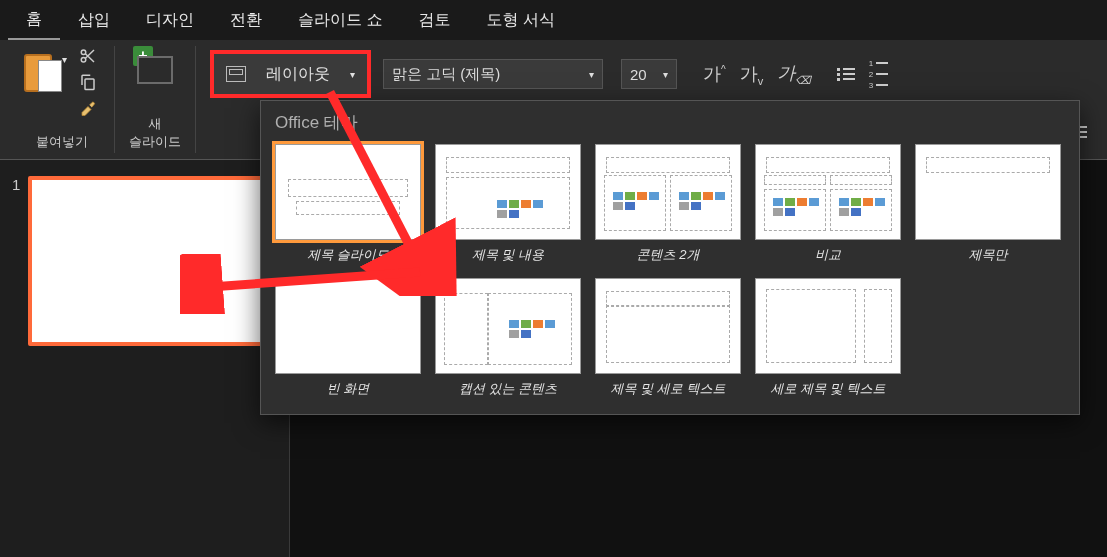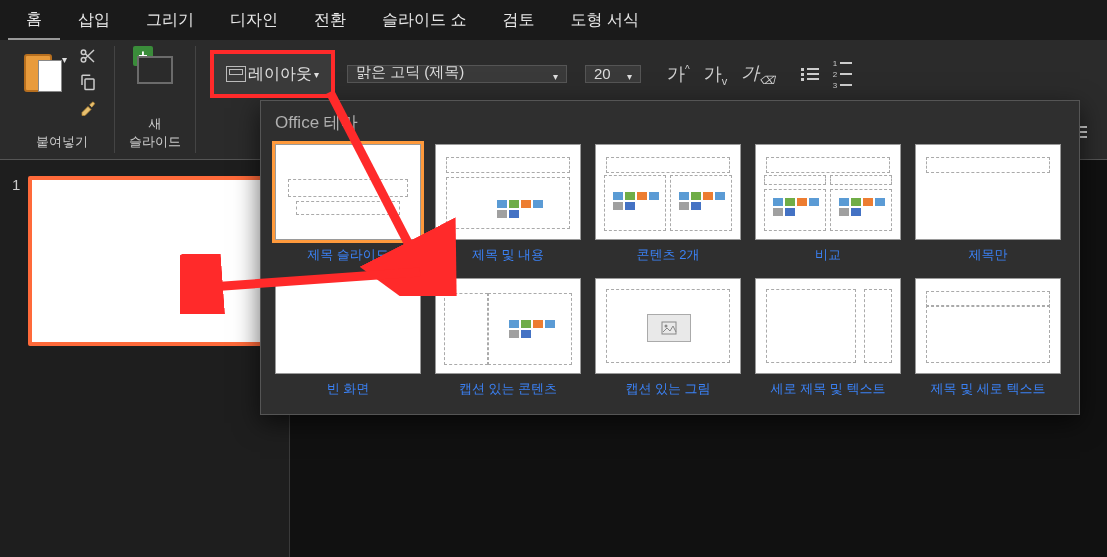--- a/index.html
+++ b/index.html
@@ -130,21 +130,21 @@
       color: #fff;
       font-weight: bold;
       display: flex; align-items: center; justify-content: center;
       border-radius: 2px;
     }
     
     
     .layout-button {
       display: flex;
       align-items: center;
-      gap: 2px;
+      gap: 20px;
       padding: 20px 12px;
       background: #3a3a3a;
       border: 4px solid #ff2a2a;
       cursor: pointer;
       height: 38px;
       position: relative;
       z-index: 5;
     }
     .layout-icon-shape {
       width: 20px; height: 16px;
@@ -156,24 +156,24 @@
       position: absolute;
       left: 2px; right: 2px; top: 2px;
       height: 4px;
       border: 1px solid #bbb;
     }
     .chevron { font-size: 10px; }
     
     
     .font-select {
       display: flex;
-      align-items: flex-end;
+      align-items: center;
       background: #3a3a3a;
       border: 1px solid #555;
-      height: 18px;
+      height: 30px;
       padding: 0 8px;
       color: #ddd;
       font-size: 15px;
     }
     .font-name { width: 220px; }
     .font-size { width: 56px; margin-left: 6px; }
     
     .format-icons {
       display: flex;
       gap: 14px;
@@ -272,22 +272,23 @@
     }
     .layout-preview {
       width: 146px;
       height: 96px;
       background: #fff;
       position: relative;
       border: 1px solid #9a9a9a;
     }
     .layout-label {
       font-size: 13px;
-      color: #3b82f6;
+      color: #e5e5e5;
       text-align: center;
+      font-style: italic;
     }
     
     
     .ph {
       position: absolute;
       border: 1px dashed #aaa;
     }
     .ph.title { left: 10px; right: 10px; top: 12px; height: 16px; }
     .ph.title-center { left: 12px; right: 12px; top: 34px; height: 18px; }
     .ph.subtitle { left: 20px; right: 20px; top: 56px; height: 14px; }
@@ -332,21 +333,20 @@
       top: 124px;
       cursor: pointer;
     }
   </style>
 </head>
 <body>
 
 <div class="ribbon-tabs">
   <div class="ribbon-tab active">홈</div>
   <div class="ribbon-tab">삽입</div>
-  <div class="ribbon-tab">그리기</div>
   <div class="ribbon-tab">디자인</div>
   <div class="ribbon-tab">전환</div>
   <div class="ribbon-tab">슬라이드 쇼</div>
   <div class="ribbon-tab">검토</div>
   <div class="ribbon-tab">도형 서식</div>
 </div>
 
 <div class="ribbon-toolbar">
 
   <div class="ribbon-group">
@@ -578,49 +578,35 @@
               <div class="ci"></div>
               <div class="ci"></div>
               <div class="ci"></div>
               <div class="ci"></div>
             </div>
           </div>
       </div>
       <div class="layout-label">캡션 있는 콘텐츠</div>
     </div>
 
-    <div class="layout-item">
-      <div class="layout-preview">
-        <div class="ph" style="left:10px; right:10px; top:10px; bottom:10px;">
-          <div style="position:absolute; left:40px; top:24px; width:44px; height:28px; background:#e9e9e9; border:1px solid #aaa; display:flex; align-items:center; justify-content:center;">
-            <svg width="16" height="14">
-                <rect x="1" y="1" width="14" height="12" fill="none" stroke="#888"></rect>
-                <circle cx="5" cy="5" r="1.5" fill="#888"></circle>
-                <path d="M2 11l4-4 3 3 3-5 3 6" fill="none" stroke="#888"></path>
-              </svg>
-          </div>
-        </div>
-      </div>
-      <div class="layout-label">캡션 있는 그림</div>
+
+    <div class="layout-item">
+      <div class="layout-preview">
+        <div class="ph title"></div>
+        <div class="ph vert-only"></div>
+      </div>
+      <div class="layout-label">제목 및 세로 텍스트</div>
     </div>
 
     <div class="layout-item">
       <div class="layout-preview">
         <div class="ph vert-body"></div>
         <div class="ph vert-title"></div>
       </div>
       <div class="layout-label">세로 제목 및 텍스트</div>
-    </div>
-
-    <div class="layout-item">
-      <div class="layout-preview">
-        <div class="ph title"></div>
-        <div class="ph vert-only"></div>
-      </div>
-      <div class="layout-label">제목 및 세로 텍스트</div>
     </div>
   </div>
 </div>
 
 <svg class="annotation-arrow" style="left:200px; top:86px;" width="300" height="210">
   <defs>
     <marker id="ah1" markerWidth="14" markerHeight="14" refX="3" refY="6" orient="auto">
       <path d="M0,0 L12,6 L0,12 z" fill="#ff2a2a"></path>
     </marker>
   </defs>

